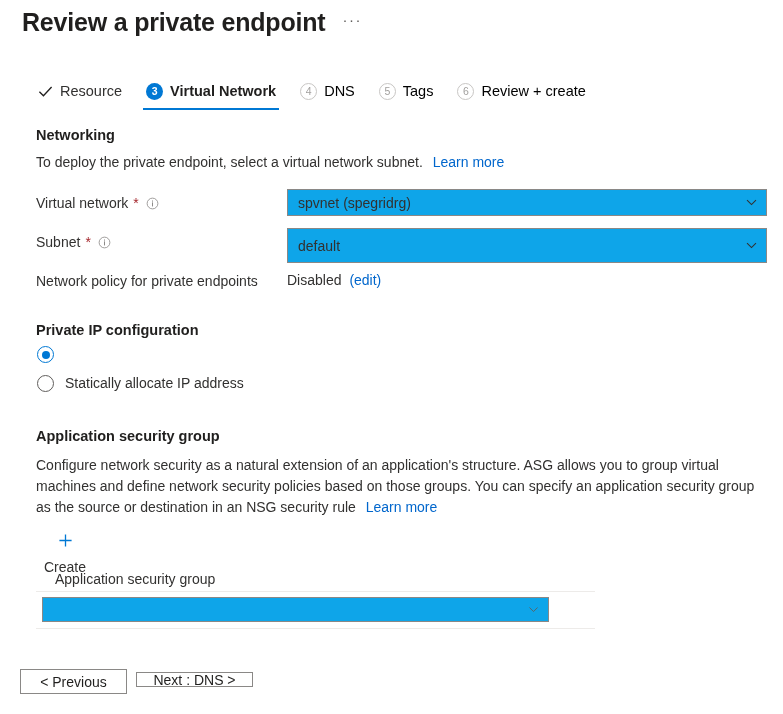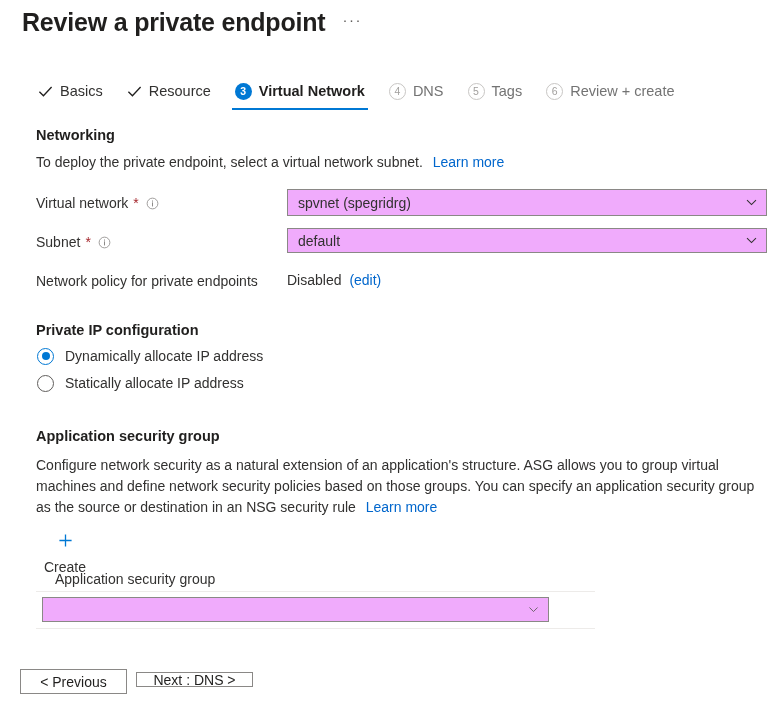--- a/index.html
+++ b/index.html
@@ -61,21 +61,21 @@
     cursor: pointer;
     white-space: nowrap;
   }
   .tab-label {
     font-size: 14.5px;
     color: #323130;
     line-height: 20px;
   }
   .tab.done .tab-label { color: #323130; }
   .tab.active .tab-label { font-weight: 700; color: #201f1e; }
-  .tab.pending .tab-label { color: #737373; }
+  .tab.pending .tab-label { color: #000000; }
   .tab.active::after {
     content: "";
     position: absolute;
     left: 9px;
     right: 9px;
     bottom: 2px;
     height: 2.5px;
     background: #0078d4;
   }
   .check-icon {
@@ -146,21 +146,21 @@
     display: inline-block;
     margin-left: 3px;
     cursor: pointer;
   }
 
   
   .select-box {
     position: absolute;
     box-sizing: border-box;
     border: 1px solid #8a8886;
-    background: #f0abfc;
+    background: #0ea5e9;
     display: flex;
     align-items: center;
     padding: 0 8px 0 10px;
     cursor: pointer;
   }
   .select-value {
     flex: 1;
     font-size: 14px;
     color: #323130;
     line-height: 18px;
@@ -260,26 +260,20 @@
 </head>
 <body>
 
 <div class="page-header">
   <div class="page-title">Review a private endpoint</div>
   <div class="ellipsis-menu">···</div>
 </div>
 
 <div class="tabs">
 
-  <div class="tab done">
-    <svg class="check-icon" viewBox="0 0 16 16">
-      <path d="M1.5 8.2 L5.8 12.5 L14.5 3.2" fill="none" stroke="#201f1e" stroke-width="1.4"></path>
-    </svg>
-    <span class="tab-label">Basics</span>
-  </div>
 
   <div class="tab done">
     <svg class="check-icon" viewBox="0 0 16 16">
       <path d="M1.5 8.2 L5.8 12.5 L14.5 3.2" fill="none" stroke="#201f1e" stroke-width="1.4"></path>
     </svg>
     <span class="tab-label">Resource</span>
   </div>
 
   <div class="tab active">
     <span class="num-badge filled">3</span>
@@ -328,40 +322,39 @@
 
 <div class="field-label" style="left:36px; top:232px;">
   <span>Subnet</span>
   <span class="req-star">*</span>
   <svg class="info-icon" viewBox="0 0 16 16">
     <circle cx="8" cy="8" r="6.6" fill="none" stroke="#8a8886" stroke-width="1"></circle>
     <rect x="7.4" y="6.6" width="1.2" height="5" fill="#8a8886"></rect>
     <rect x="7.4" y="4.3" width="1.2" height="1.4" fill="#8a8886"></rect>
   </svg>
 </div>
-<div class="select-box" style="left:287px; top:228px; width:480px; height:25px;">
+<div class="select-box" style="left:287px; top:228px; width:480px; height:35px;">
   <span class="select-value">default</span>
   <svg class="chev" viewBox="0 0 16 16">
     <path d="M2.5 5 L8 10.5 L13.5 5" fill="none" stroke="#323130" stroke-width="1.3"></path>
   </svg>
 </div>
 
 <div class="field-label" style="left:36px; top:271px;justify-content:center;">
   <span>Network policy for private endpoints</span>
 </div>
 <div class="body-text" style="left:287px; top:270px;">
   <span>Disabled</span>
   <span class="link" style="margin-left:4px;">(edit)</span>
 </div>
 
 <div class="section-head" style="left:36px; top:320px;">Private IP configuration</div>
 
 <div class="radio-row" style="left:37px; top:346px;">
   <span class="radio checked"></span>
-  <span class="radio-label">Dynamically allocate IP address</span>
 </div>
 
 <div class="radio-row" style="left:37px; top:373px;">
   <span class="radio"></span>
   <span class="radio-label">Statically allocate IP address</span>
 </div>
 
 <div class="section-head" style="left:36px; top:426px;">Application security group</div>
 
 <div class="body-text" style="left:36px; top:455px; width:730px;">

